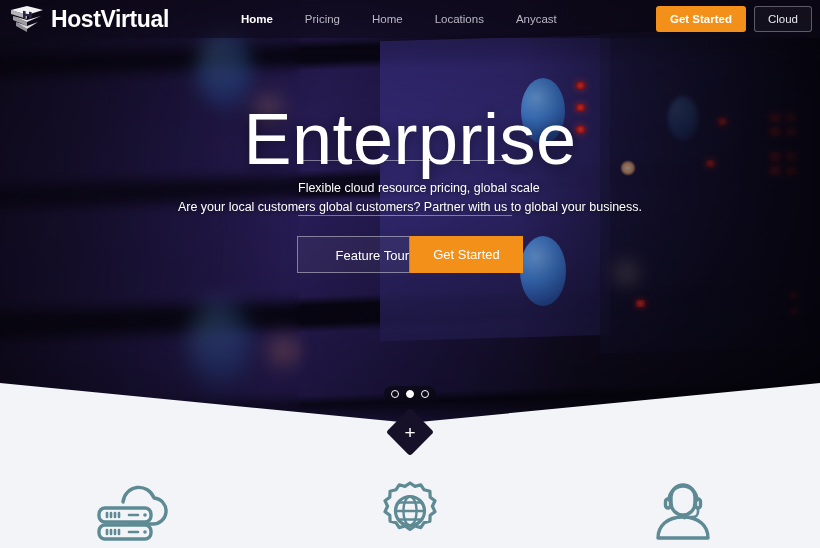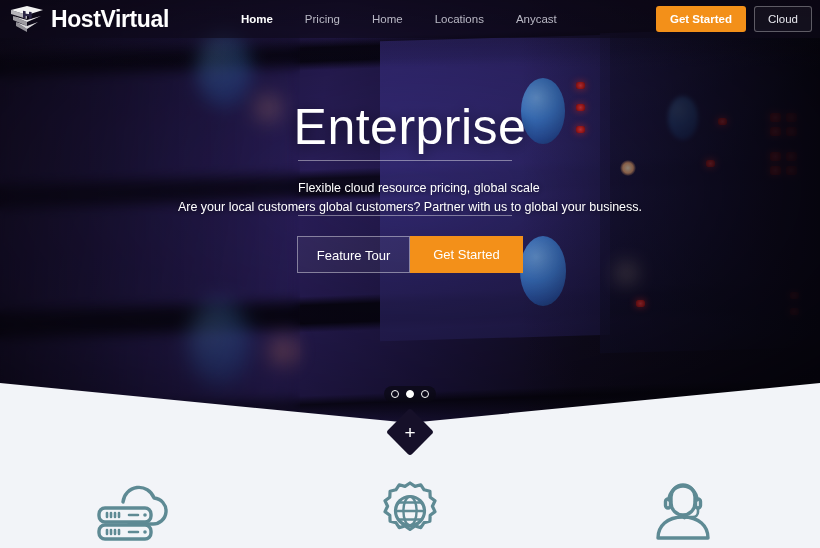--- a/index.html
+++ b/index.html
@@ -129,21 +129,21 @@
     background:rgba(255,255,255,.04);
   }
 
   
   #hero-content {
     position:absolute; left:0; top:0; width:820px; height:423px;
     z-index:20; text-align:center;
   }
   #hero-title {
     position:absolute; left:0; top:98px; width:820px;
-    color:#fff; font-size:50px; font-weight:300; letter-spacing:.5px;
+    color:#fff; font-size:72px; font-weight:300; letter-spacing:.5px;
     text-shadow:0 2px 14px rgba(0,0,0,.55);
   }
   #hero-sub-wrap {
     position:absolute; left:298px; top:160px; width:214px;
     padding:20px 0;
     border-top:1px solid rgba(255,255,255,.42);
     border-bottom:1px solid rgba(255,255,255,.42);
   }
   #hero-sub {
     color:#fff; font-size:12.5px; white-space:nowrap;
@@ -158,20 +158,21 @@
     position:absolute; left:0; top:236px; width:820px;
     display:flex; justify-content:center; gap:0;
   }
   .hb {
     font-size:13px; height:37px; line-height:37px; cursor:pointer;
   }
   .hb-tour {
     color:#fff; width:113px;
     border:1px solid rgba(255,255,255,.42);
     background:rgba(255,255,255,.05);
+    text-align:right;
   }
   .hb-start {
     color:#fff; width:113px; background:#F39019; font-weight:normal;
   }
 
   
   #dots {
     position:absolute; left:50%; top:386px; transform:translateX(-50%);
     background:rgba(10,8,20,.72); border-radius:10px;
     padding:4px 7px; display:flex; gap:7px; align-items:center;

